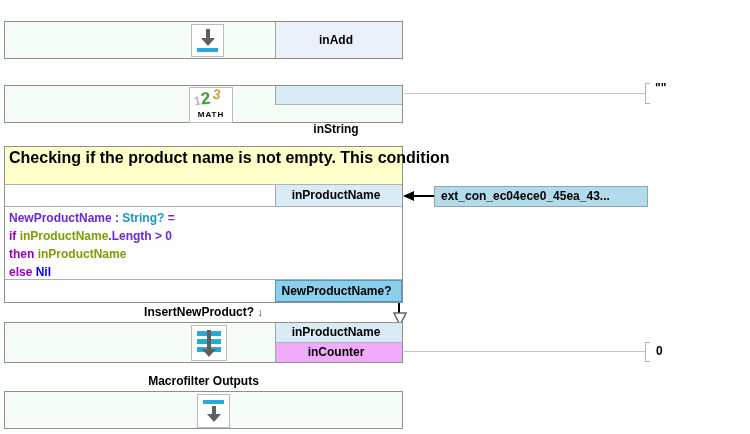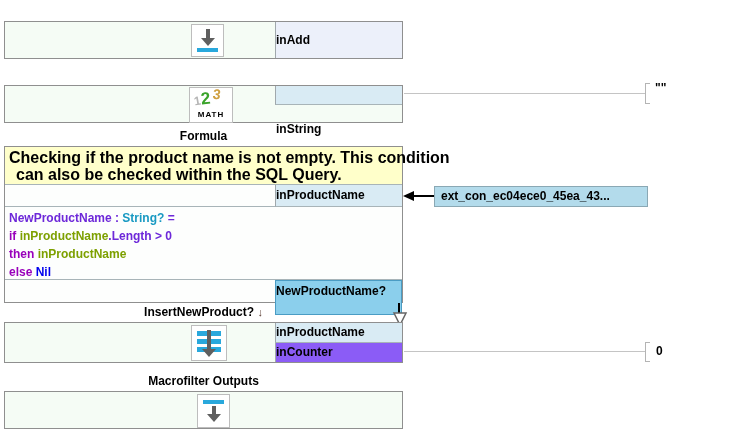--- a/index.html
+++ b/index.html
@@ -10,21 +10,21 @@
   .block-title{
     position:absolute;left:4px;width:399px;text-align:center;
     font-size:12px;font-weight:bold;color:#000;white-space:nowrap;
   }
   .block{
     position:absolute;left:4px;width:399px;border:1px solid #8f8f8f;
     box-sizing:border-box;background:#f5fcf5;
   }
   .cell{position:absolute;box-sizing:border-box;}
   .port-label{
-    font-size:12px;font-weight:bold;color:#000;text-align:left;
+    font-size:12px;font-weight:bold;color:#000;text-align:center;
     padding-right:6px;white-space:nowrap;overflow:hidden;
   }
   .v-divider{border-left:1px solid #a0a8ac;}
   .wire{position:absolute;height:1px;background:#c4c4c4;}
   .bracket{
     position:absolute;width:5px;box-sizing:border-box;
     border-left:1px solid #b4b4b4;border-top:1px solid #b4b4b4;border-bottom:1px solid #b4b4b4;
   }
   .literal{position:absolute;font-size:12px;font-weight:bold;color:#000;}
   .icon-box{
@@ -71,42 +71,40 @@
         <span style="position:absolute;left:23px;top:-2px;font-size:14px;font-weight:bold;color:#cfa040;transform:rotate(8deg);">3</span>
       </div>
       <div style="font-size:8px;font-weight:bold;color:#000;letter-spacing:1px;margin-top:2px;">MATH</div>
     </div>
   </div>
 
   <div class="wire" style="left:404px;top:93px;width:241px;"></div>
   <div class="bracket" style="left:645px;top:83px;height:21px;"></div>
   <div class="literal" style="left:655px;top:81px;">""</div>
 
-  <div class="block-title" style="top:129px;">Formula</div>
 
   <div class="block" style="top:146px;height:157px;background:#fdfefd;">
 
     <div class="cell" style="left:0;top:0;width:397px;height:38px;background:#ffffca;border-bottom:1px solid #a8b4b8;padding:2px 0 0 4px;">
       <div class="comment-line">Checking if the product name is not empty. This condition</div>
-      <div class="comment-line" style="padding-left:7px;">can also be checked within the SQL Query.</div>
     </div>
 
     <div class="cell" style="left:0;top:38px;width:270px;height:22px;border-bottom:1px solid #a8b4b8;background:#fdfefd;"></div>
     <div class="cell v-divider" style="left:270px;top:38px;width:127px;height:22px;background:#d9ebf4;border-bottom:1px solid #a8b4b8;">
       <div class="port-label" style="line-height:21px;">inProductName</div>
     </div>
 
     <div class="cell" style="left:0;top:60px;width:397px;height:73px;border-bottom:1px solid #a8b4b8;padding:2px 0 0 4px;">
       <div class="code-line"><span class="c-plain">NewProductName : </span><span class="c-type">String?</span><span class="c-plain"> =</span></div>
       <div class="code-line"><span class="c-kw">if </span><span class="c-id">inProductName</span><span class="c-plain">.Length &gt; 0</span></div>
       <div class="code-line"><span class="c-kw">then </span><span class="c-id">inProductName</span></div>
       <div class="code-line"><span class="c-kw">else </span><span class="c-lit">Nil</span></div>
     </div>
 
-    <div class="cell" style="left:270px;top:133px;width:127px;height:35px;background:#8bcfec;border:1px solid #4a9cc4;">
+    <div class="cell" style="left:270px;top:133px;width:127px;height:22px;background:#8bcfec;border:1px solid #4a9cc4;">
       <div class="port-label" style="line-height:20px;padding-right:4px;">NewProductName?</div>
     </div>
   </div>
 
   <svg style="position:absolute;left:403px;top:191px;" width="11" height="11">
     <polygon points="11,0 11,10 0,5" fill="#000"></polygon>
   </svg>
   <div style="position:absolute;left:412px;top:195px;width:22px;height:2px;background:#000;"></div>
   <div style="position:absolute;left:434px;top:186px;width:214px;height:21px;box-sizing:border-box;background:#b3dbeb;border:1px solid #8aa8b4;font-size:12px;font-weight:bold;line-height:19px;padding-left:6px;white-space:nowrap;overflow:hidden;">ext_con_ec04ece0_45ea_43...</div>
 
@@ -117,21 +115,21 @@
 
   <div class="block-title" style="top:305px;">
     <span>InsertNewProduct?</span>
     <span style="color:#5d4037;font-size:11px;">↓</span>
   </div>
 
   <div class="block" style="top:322px;height:41px;">
     <div class="cell v-divider" style="left:270px;top:0;width:127px;height:20px;background:#d9ebf4;border-bottom:1px solid #a8b4b8;">
       <div class="port-label" style="line-height:19px;">inProductName</div>
     </div>
-    <div class="cell v-divider" style="left:270px;top:20px;width:127px;height:19px;background:#8b5cf6;">
+    <div class="cell v-divider" style="left:270px;top:20px;width:127px;height:19px;background:#f0abfc;">
       <div class="port-label" style="line-height:19px;">inCounter</div>
     </div>
     <div class="icon-box" style="left:186px;top:2px;width:34px;height:34px;">
       <div style="position:relative;width:24px;height:26px;">
         <div class="blue-bar" style="position:absolute;left:0;top:1px;width:24px;height:5px;"></div>
         <div class="blue-bar" style="position:absolute;left:0;top:9px;width:24px;height:5px;"></div>
         <div class="blue-bar" style="position:absolute;left:0;top:17px;width:24px;height:5px;"></div>
         <div class="arr-stem" style="position:absolute;left:10px;top:0;height:20px;"></div>
         <div class="arr-head" style="position:absolute;left:5px;top:19px;"></div>
       </div>

